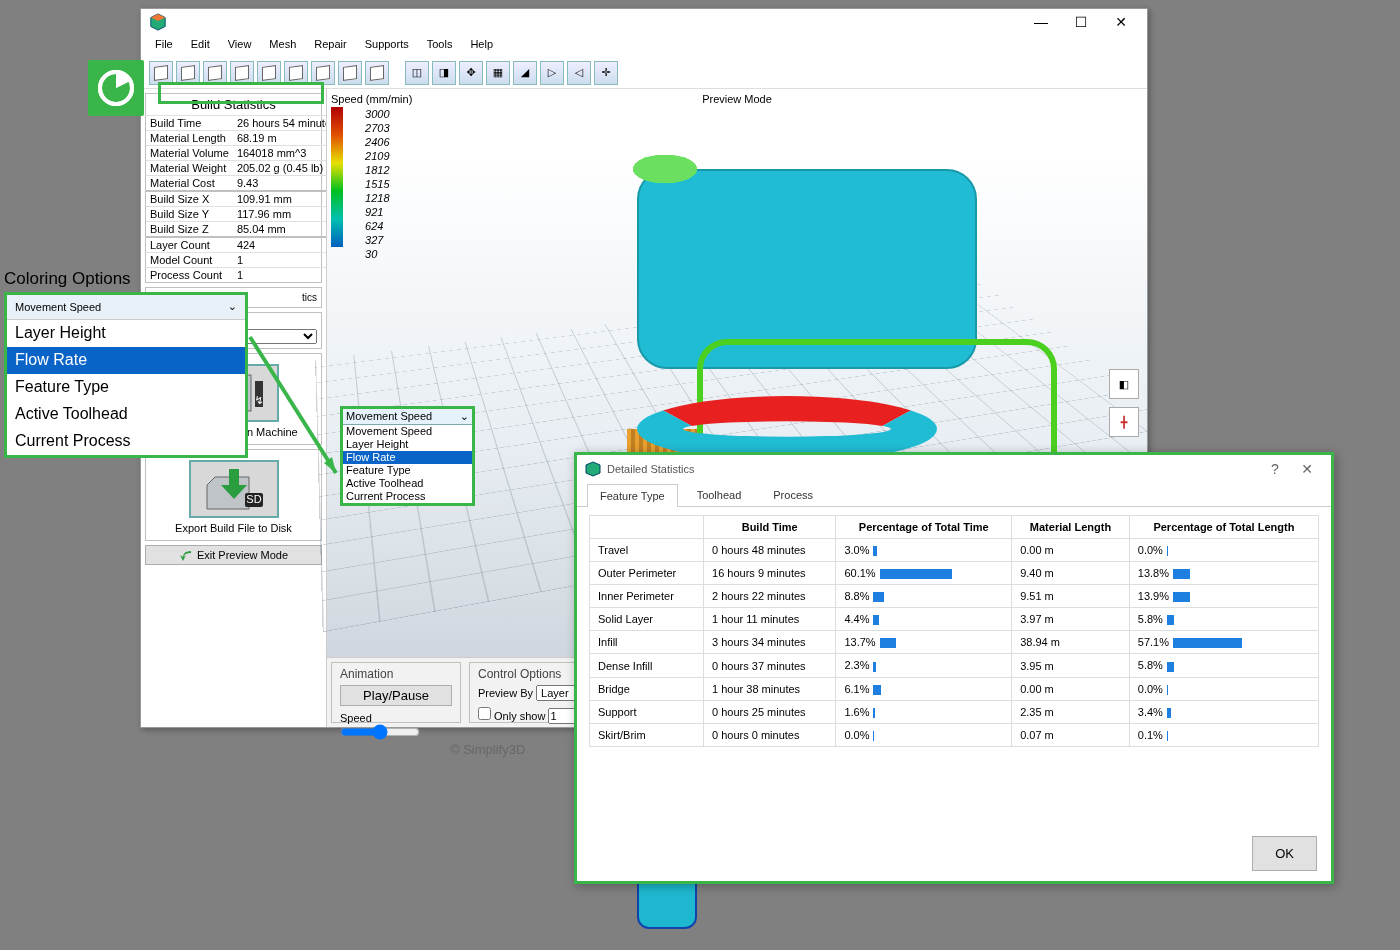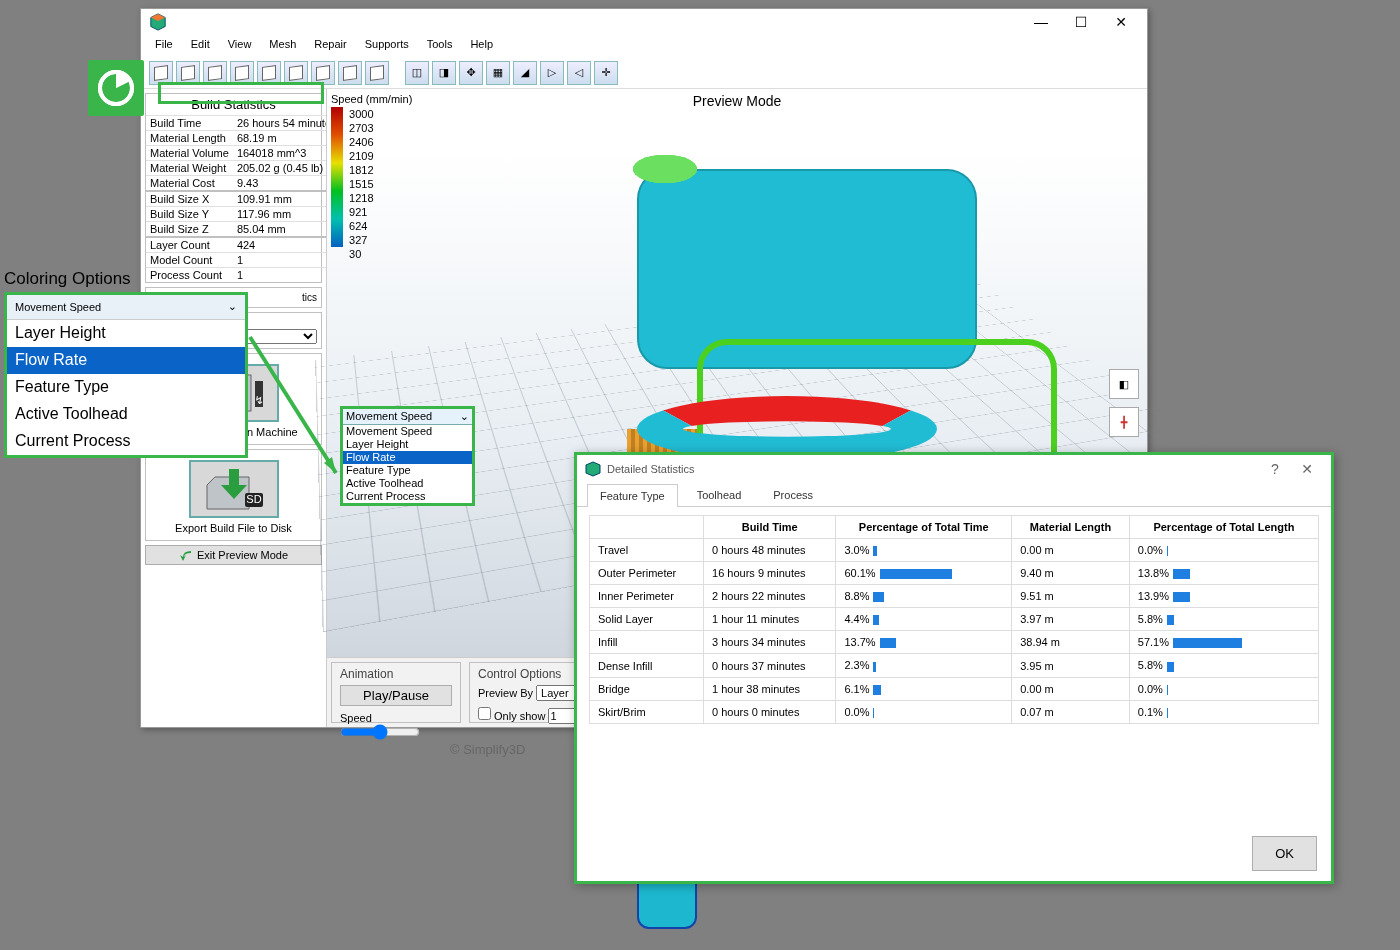--- a/index.html
+++ b/index.html
@@ -29,24 +29,24 @@
 .stats table { width: 100%; border-collapse: collapse; font-size: 10px; }
 .stats td { padding: 1px 4px; border-top: 1px solid #e0e0e0; white-space: nowrap; }
 .stats tr.sep td { border-top: 2px solid #c0c0c0; }
 
 .leftbtn { border:1px solid #c0c0c0; padding:6px; text-align:center; font-size:10px;}
 .leftbtn .bigicon { width:90px; height:58px; margin:4px auto; background:#d8d8d8; border:2px solid #6aa; display:flex; align-items:center; justify-content:center; font-size:24px; }
 
 select.small { width: 100%; font-size: 10px; }
 
 .viewport { flex: 1; position: relative; background: linear-gradient(#fff 10%, #e8eef3 55%, #c7cfd7); }
-.viewheader { position:absolute; top:4px; left:50%; transform:translateX(-50%); font-size:14px; }
+.viewheader { position:absolute; top:4px; left:50%; transform:translateX(-50%); font-size:11px; }
 .legend { position:absolute; left:4px; top:4px; font-size:10px; }
 .legend .gradbar { width:12px; height:140px; display:inline-block; vertical-align:top; background: linear-gradient(#b20000,#e05000,#e8e000,#00c020,#00c0b0,#0060c0); }
-.legend .ticks { display:inline-block; vertical-align:top; line-height:14px; margin-left:3px;}
+.legend .ticks { display:inline-block; vertical-align:top; line-height:14px; margin-left:19px;font-style:italic;}
 .toolheadpos { position:absolute; left:8px; bottom:6px; font-size:10px; color:#555; line-height:13px; }
 
 
 .buildplate {
   position:absolute; left:50%; top:50%; width:800px; height:500px;
   transform: translate(-50%,-50%) perspective(1200px) rotateX(63deg) rotateZ(-18deg);
   background:
     repeating-linear-gradient(0deg, rgba(120,130,140,.35) 0 1px, transparent 1px 40px),
     repeating-linear-gradient(90deg, rgba(120,130,140,.35) 0 1px, transparent 1px 40px);
 }
@@ -436,20 +436,27 @@
             <td class="pct">5.8%<span class="pbar" style="width:6.96px"></span></td>
           </tr>
           <tr>
             <td>Bridge</td>
             <td>1 hour 38 minutes</td>
             <td class="pct">6.1%<span class="pbar" style="width:7.319999999999999px"></span></td>
             <td>0.00 m</td>
             <td class="pct">0.0%<span class="pbar" style="width:1px"></span></td>
           </tr>
           <tr>
+            <td>Support</td>
+            <td>0 hours 25 minutes</td>
+            <td class="pct">1.6%<span class="pbar" style="width:1.92px"></span></td>
+            <td>2.35 m</td>
+            <td class="pct">3.4%<span class="pbar" style="width:4.08px"></span></td>
+          </tr>
+          <tr>
             <td>Skirt/Brim</td>
             <td>0 hours 0 minutes</td>
             <td class="pct">0.0%<span class="pbar" style="width:1px"></span></td>
             <td>0.07 m</td>
             <td class="pct">0.1%<span class="pbar" style="width:1px"></span></td>
           </tr>
         </tbody>
     </table>
   </div>
   <div class="foot"><button class="btn">OK</button></div>

